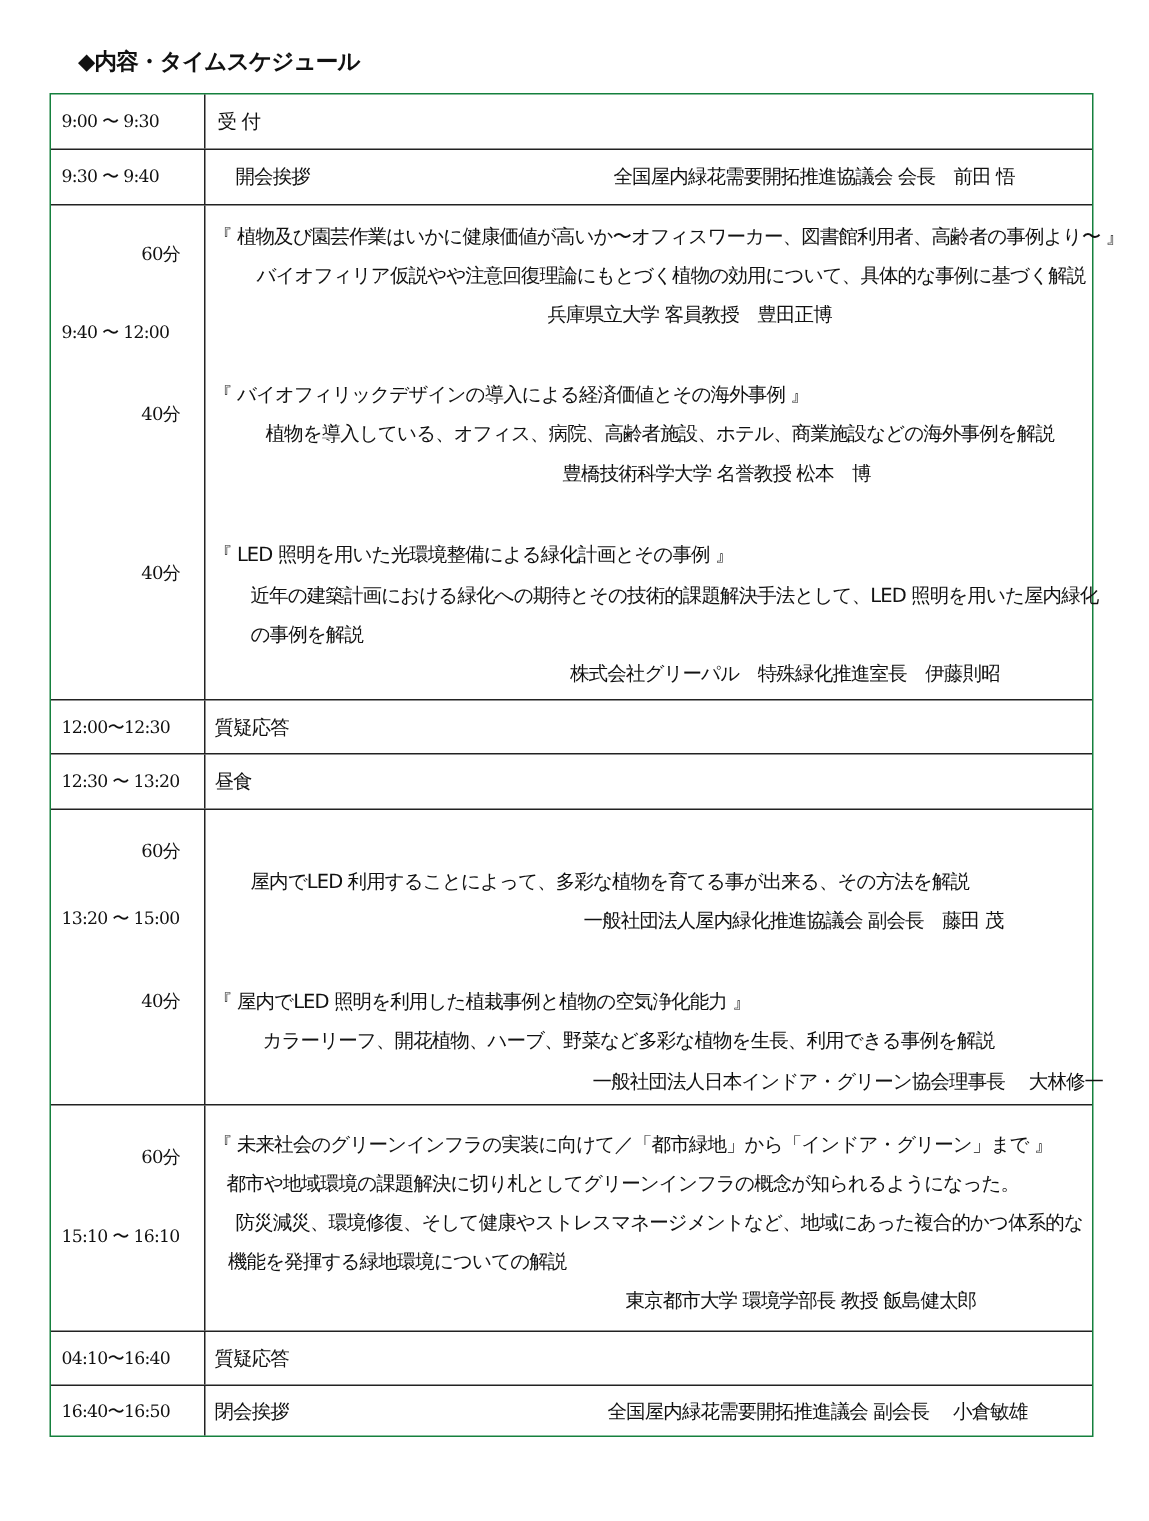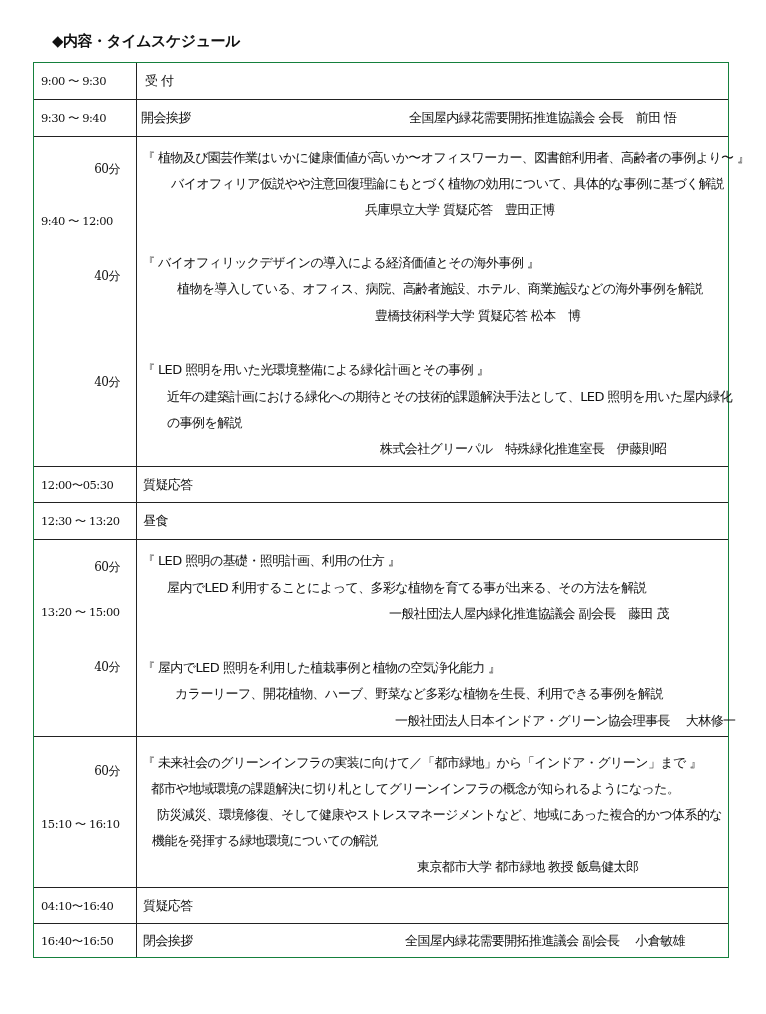--- a/index.html
+++ b/index.html
@@ -49,51 +49,51 @@
     <div class="content">
         <span class="ln" style="left:8px">受 付</span>
       </div>
   </div>
 
   <div class="row simple" style="height:37px">
     <div class="time">
         <span class="t">9:30 〜 9:40</span>
       </div>
     <div class="content">
-      <span class="ln" style="left:4px">開会挨拶</span>
+      <span class="ln" style="left:20px">開会挨拶</span>
       <span class="ln" style="left:272px">全国屋内緑花需要開拓推進協議会 会長　前田 悟</span>
     </div>
   </div>
 
   <div class="row" style="height:330px">
     <div class="time">
       <span class="dur" style="top:24px">60分</span>
       <span class="t" style="top:77px">9:40 〜 12:00</span>
       <span class="dur" style="top:131px">40分</span>
       <span class="dur" style="top:237px">40分</span>
     </div>
     <div class="content">
       <span class="ln" style="left:5px;top:12px">『 植物及び園芸作業はいかに健康価値が高いか〜オフィスワーカー、図書館利用者、高齢者の事例より〜 』</span>
       <span class="ln" style="left:34px;top:38px">バイオフィリア仮説やや注意回復理論にもとづく植物の効用について、具体的な事例に基づく解説</span>
-      <span class="ln" style="left:228px;top:64px">兵庫県立大学 質疑応答　豊田正博</span>
+      <span class="ln" style="left:228px;top:64px">兵庫県立大学 客員教授　豊田正博</span>
 
       <span class="ln" style="left:5px;top:117px">『 バイオフィリックデザインの導入による経済価値とその海外事例 』</span>
       <span class="ln" style="left:40px;top:143px">植物を導入している、オフィス、病院、高齢者施設、ホテル、商業施設などの海外事例を解説</span>
-      <span class="ln" style="left:238px;top:170px">豊橋技術科学大学 質疑応答 松本　博</span>
+      <span class="ln" style="left:238px;top:170px">豊橋技術科学大学 名誉教授 松本　博</span>
 
       <span class="ln" style="left:30px;top:251px">近年の建築計画における緑化への期待とその技術的課題解決手法として、LED 照明を用いた屋内緑化</span>
       <span class="ln" style="left:5px;top:224px">『 LED 照明を用いた光環境整備による緑化計画とその事例 』</span>
       <span class="ln" style="left:30px;top:277px">の事例を解説</span>
       <span class="ln" style="left:243px;top:303px">株式会社グリーパル　特殊緑化推進室長　伊藤則昭</span>
     </div>
   </div>
 
   <div class="row simple" style="height:36px">
     <div class="time">
-        <span class="t">12:00〜05:30</span>
+        <span class="t">12:00〜12:30</span>
       </div>
     <div class="content">
         <span class="ln" style="left:6px">質疑応答</span>
       </div>
   </div>
 
   <div class="row simple" style="height:37px">
     <div class="time">
         <span class="t">12:30 〜 13:20</span>
       </div>
@@ -102,42 +102,41 @@
       </div>
   </div>
 
   <div class="row" style="height:197px">
     <div class="time">
       <span class="dur" style="top:19px">60分</span>
       <span class="t" style="top:65px">13:20 〜 15:00</span>
       <span class="dur" style="top:119px">40分</span>
     </div>
     <div class="content">
-      <span class="ln" style="left:5px;top:12px">『 LED 照明の基礎・照明計画、利用の仕方 』</span>
       <span class="ln" style="left:252px;top:65px">一般社団法人屋内緑化推進協議会 副会長　藤田 茂</span>
       <span class="ln" style="left:30px;top:39px">屋内でLED 利用することによって、多彩な植物を育てる事が出来る、その方法を解説</span>
 
       <span class="ln" style="left:38px;top:145px">カラーリーフ、開花植物、ハーブ、野菜など多彩な植物を生長、利用できる事例を解説</span>
       <span class="ln" style="left:5px;top:119px">『 屋内でLED 照明を利用した植栽事例と植物の空気浄化能力 』</span>
       <span class="ln" style="left:258px;top:172px">一般社団法人日本インドア・グリーン協会理事長　 大林修一</span>
     </div>
   </div>
 
 
   <div class="row" style="height:151px">
     <div class="time">
       <span class="dur" style="top:26px">60分</span>
       <span class="t" style="top:80px">15:10 〜 16:10</span>
     </div>
     <div class="content">
       <span class="ln" style="left:14px;top:43px">都市や地域環境の課題解決に切り札としてグリーンインフラの概念が知られるようになった。</span>
       <span class="ln" style="left:5px;top:17px">『 未来社会のグリーンインフラの実装に向けて／「都市緑地」から「インドア・グリーン」まで 』</span>
       <span class="ln" style="left:20px;top:69px">防災減災、環境修復、そして健康やストレスマネージメントなど、地域にあった複合的かつ体系的な</span>
       <span class="ln" style="left:15px;top:95px">機能を発揮する緑地環境についての解説</span>
-      <span class="ln" style="left:280px;top:121px">東京都市大学 都市緑地 教授 飯島健太郎</span>
+      <span class="ln" style="left:280px;top:121px">東京都市大学 環境学部長 教授 飯島健太郎</span>
     </div>
   </div>
 
   <div class="row simple" style="height:36px">
     <div class="time">
         <span class="t">04:10〜16:40</span>
       </div>
     <div class="content">
         <span class="ln" style="left:6px">質疑応答</span>
       </div>

